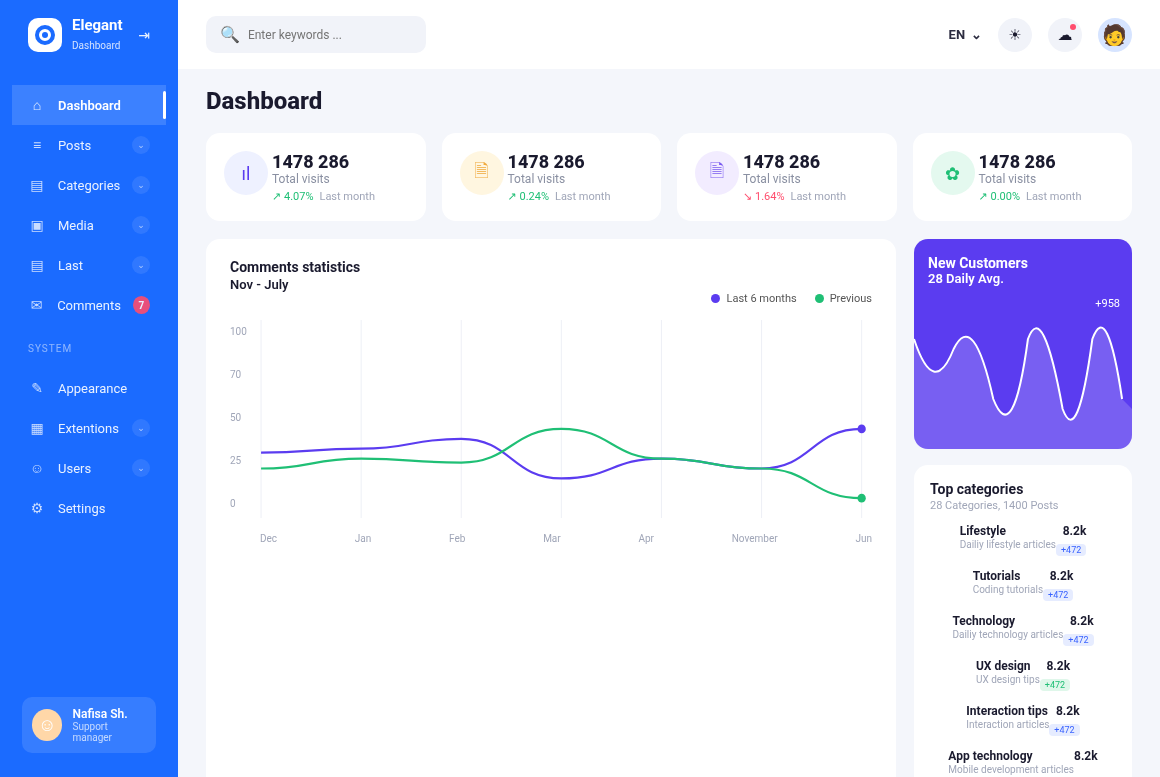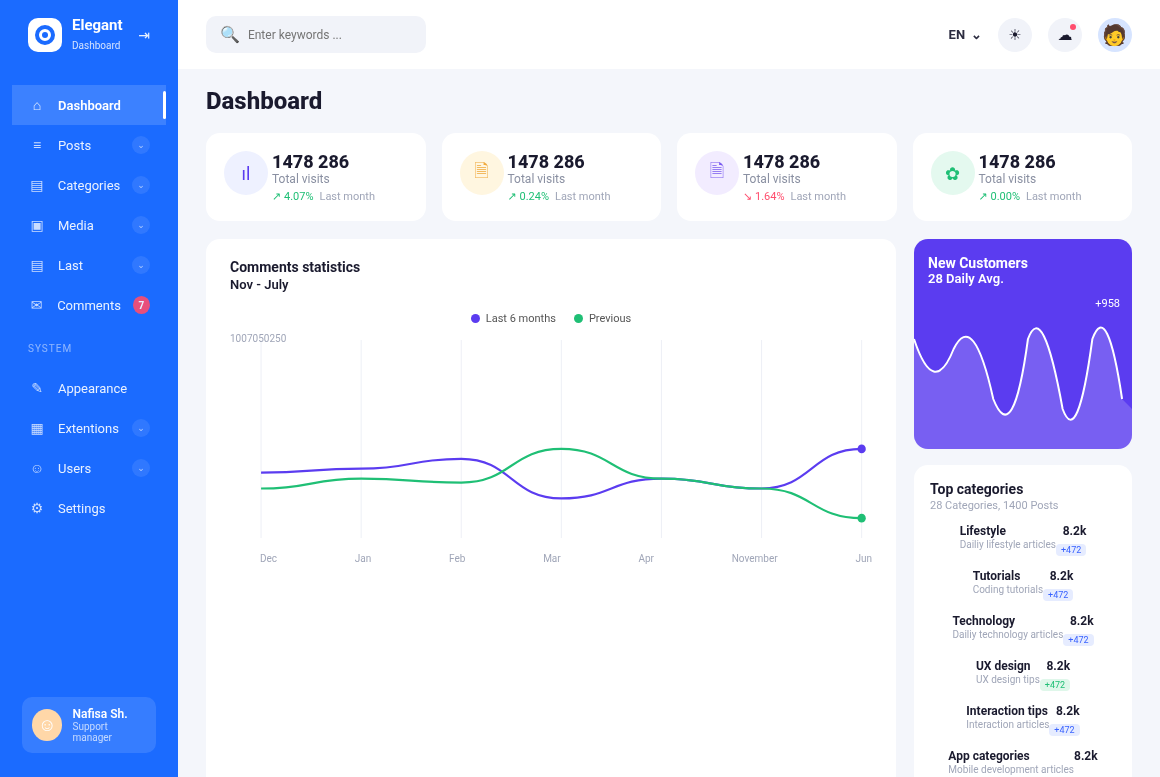--- a/index.html
+++ b/index.html
@@ -44,26 +44,26 @@
 .card .val{font-size:18px;font-weight:800}
 .card .lbl{font-size:12px;color:#8a90a2}
 .card .delta{font-size:11px;margin-top:4px;display:flex;gap:6px;align-items:center}
 .up{color:#1fbf75}.down{color:#ff4d6d}
 .muted{color:#a0a6b8}
 
 .row2{display:flex;gap:18px}
 .chart{flex:1;background:#fff;border-radius:14px;padding:20px 24px}
 .chart h3{font-size:14px;font-weight:700}
 .chart .sub{font-size:13px;font-weight:600;margin-top:2px}
-.legend{display:flex;gap:18px;justify-content:center;font-size:11px;color:#555;margin-top:20px}
+.legend{display:flex;gap:18px;justify-content:flex-end;font-size:11px;color:#555;margin-top:0}
 .legend span{display:flex;align-items:center;gap:6px}
 .legdot{width:9px;height:9px;border-radius:50%}
 .plot{position:relative;height:220px;margin-top:4px}
 .plot svg{width:100%;height:100%}
-.ylabels{position:absolute;left:0;top:4px;bottom:20px;display:flex;flex-direction:row;justify-content:space-between;font-size:10px;color:#a0a6b8;width:26px;text-align:left}
+.ylabels{position:absolute;left:0;top:17px;bottom:20px;display:flex;flex-direction:column;justify-content:space-between;font-size:10px;color:#a0a6b8;width:26px;text-align:left}
 .xlabels{display:flex;justify-content:space-between;font-size:10px;color:#a0a6b8;padding-left:30px;margin-top:4px}
 
 .side-cards{width:218px;display:flex;flex-direction:column;gap:16px}
 .newcust{background:#5b3cf0;border-radius:14px;padding:16px 14px;color:#fff;position:relative;height:210px;overflow:hidden}
 .newcust h4{font-size:14px;font-weight:700}
 .newcust .avg{font-size:13px;font-weight:600}
 .newcust .plus{position:absolute;right:12px;top:58px;font-size:11px}
 .wave svg{position:absolute;bottom:0;left:0;right:0;width:100%;height:140px}
 
 .topcat{background:#fff;border-radius:14px;padding:16px}
@@ -308,21 +308,21 @@
                 </div>
                 <div class="cat">
                   <div>
                     <div class="nm">Interaction tips</div>
                     <div class="ds">Interaction articles</div>
                   </div>
   <div class="rt"><div class="cnt">8.2k</div><span class="pill blue">+472</span></div>
                 </div>
                 <div class="cat">
                   <div>
-                    <div class="nm">App categories</div>
+                    <div class="nm">App technology</div>
                     <div class="ds">Mobile development articles</div>
                   </div>
   <div class="rt">
                     <div class="cnt">8.2k</div>
                   </div>
                 </div>
               </div>
           </div>
         </div>
       </div>

